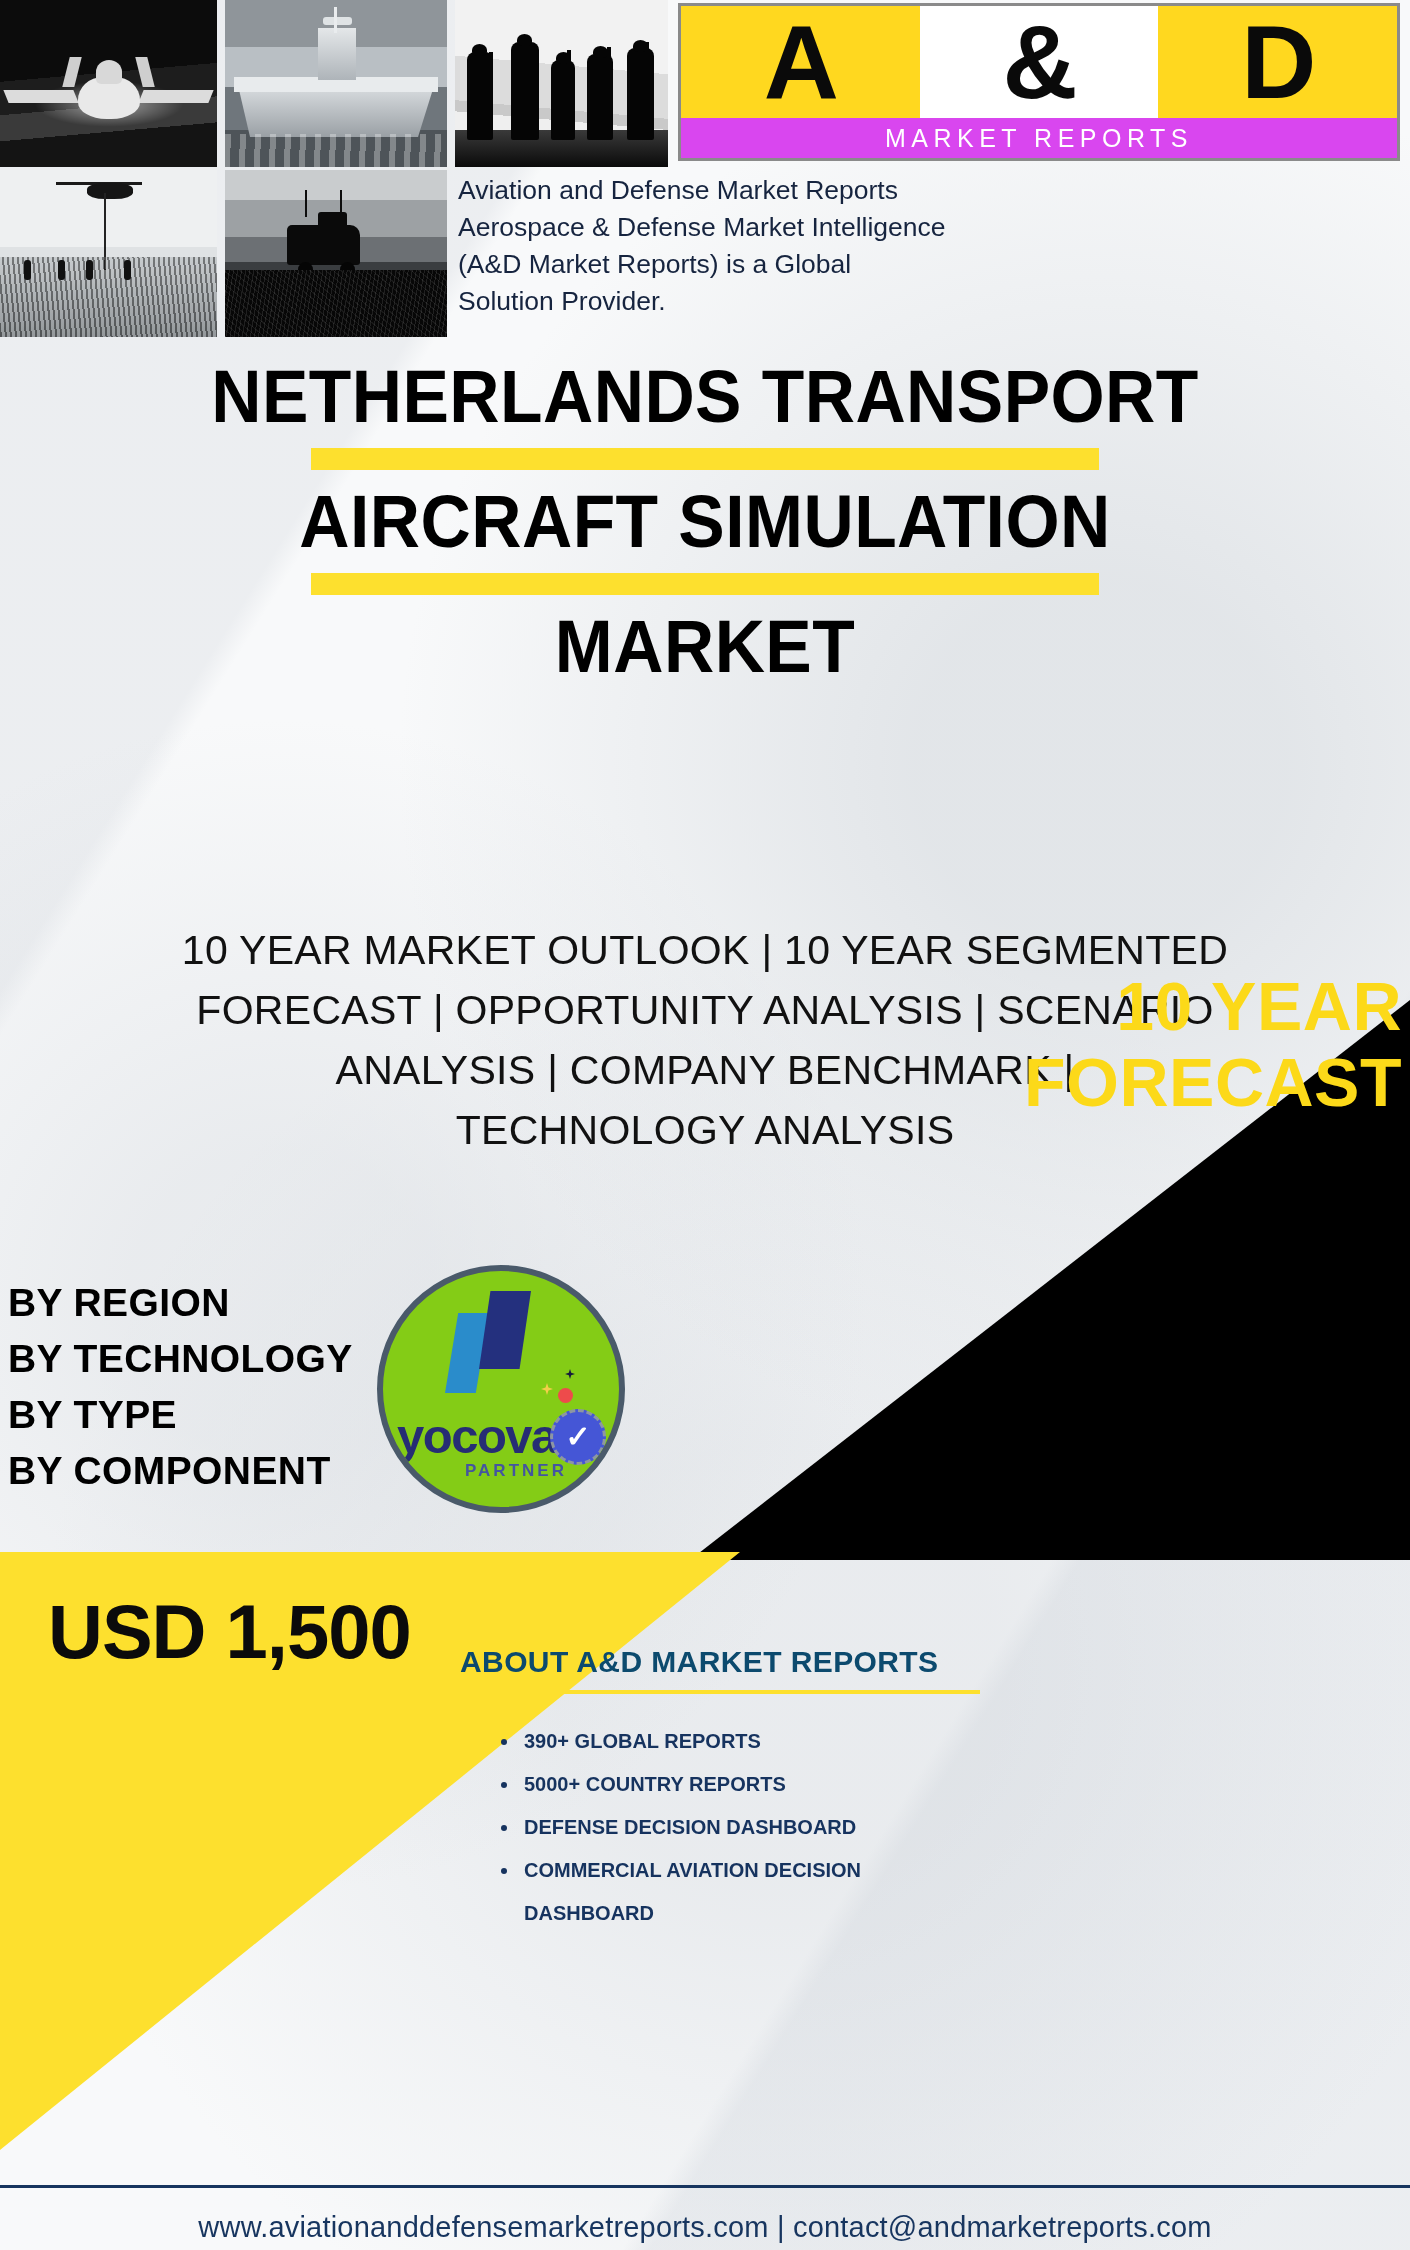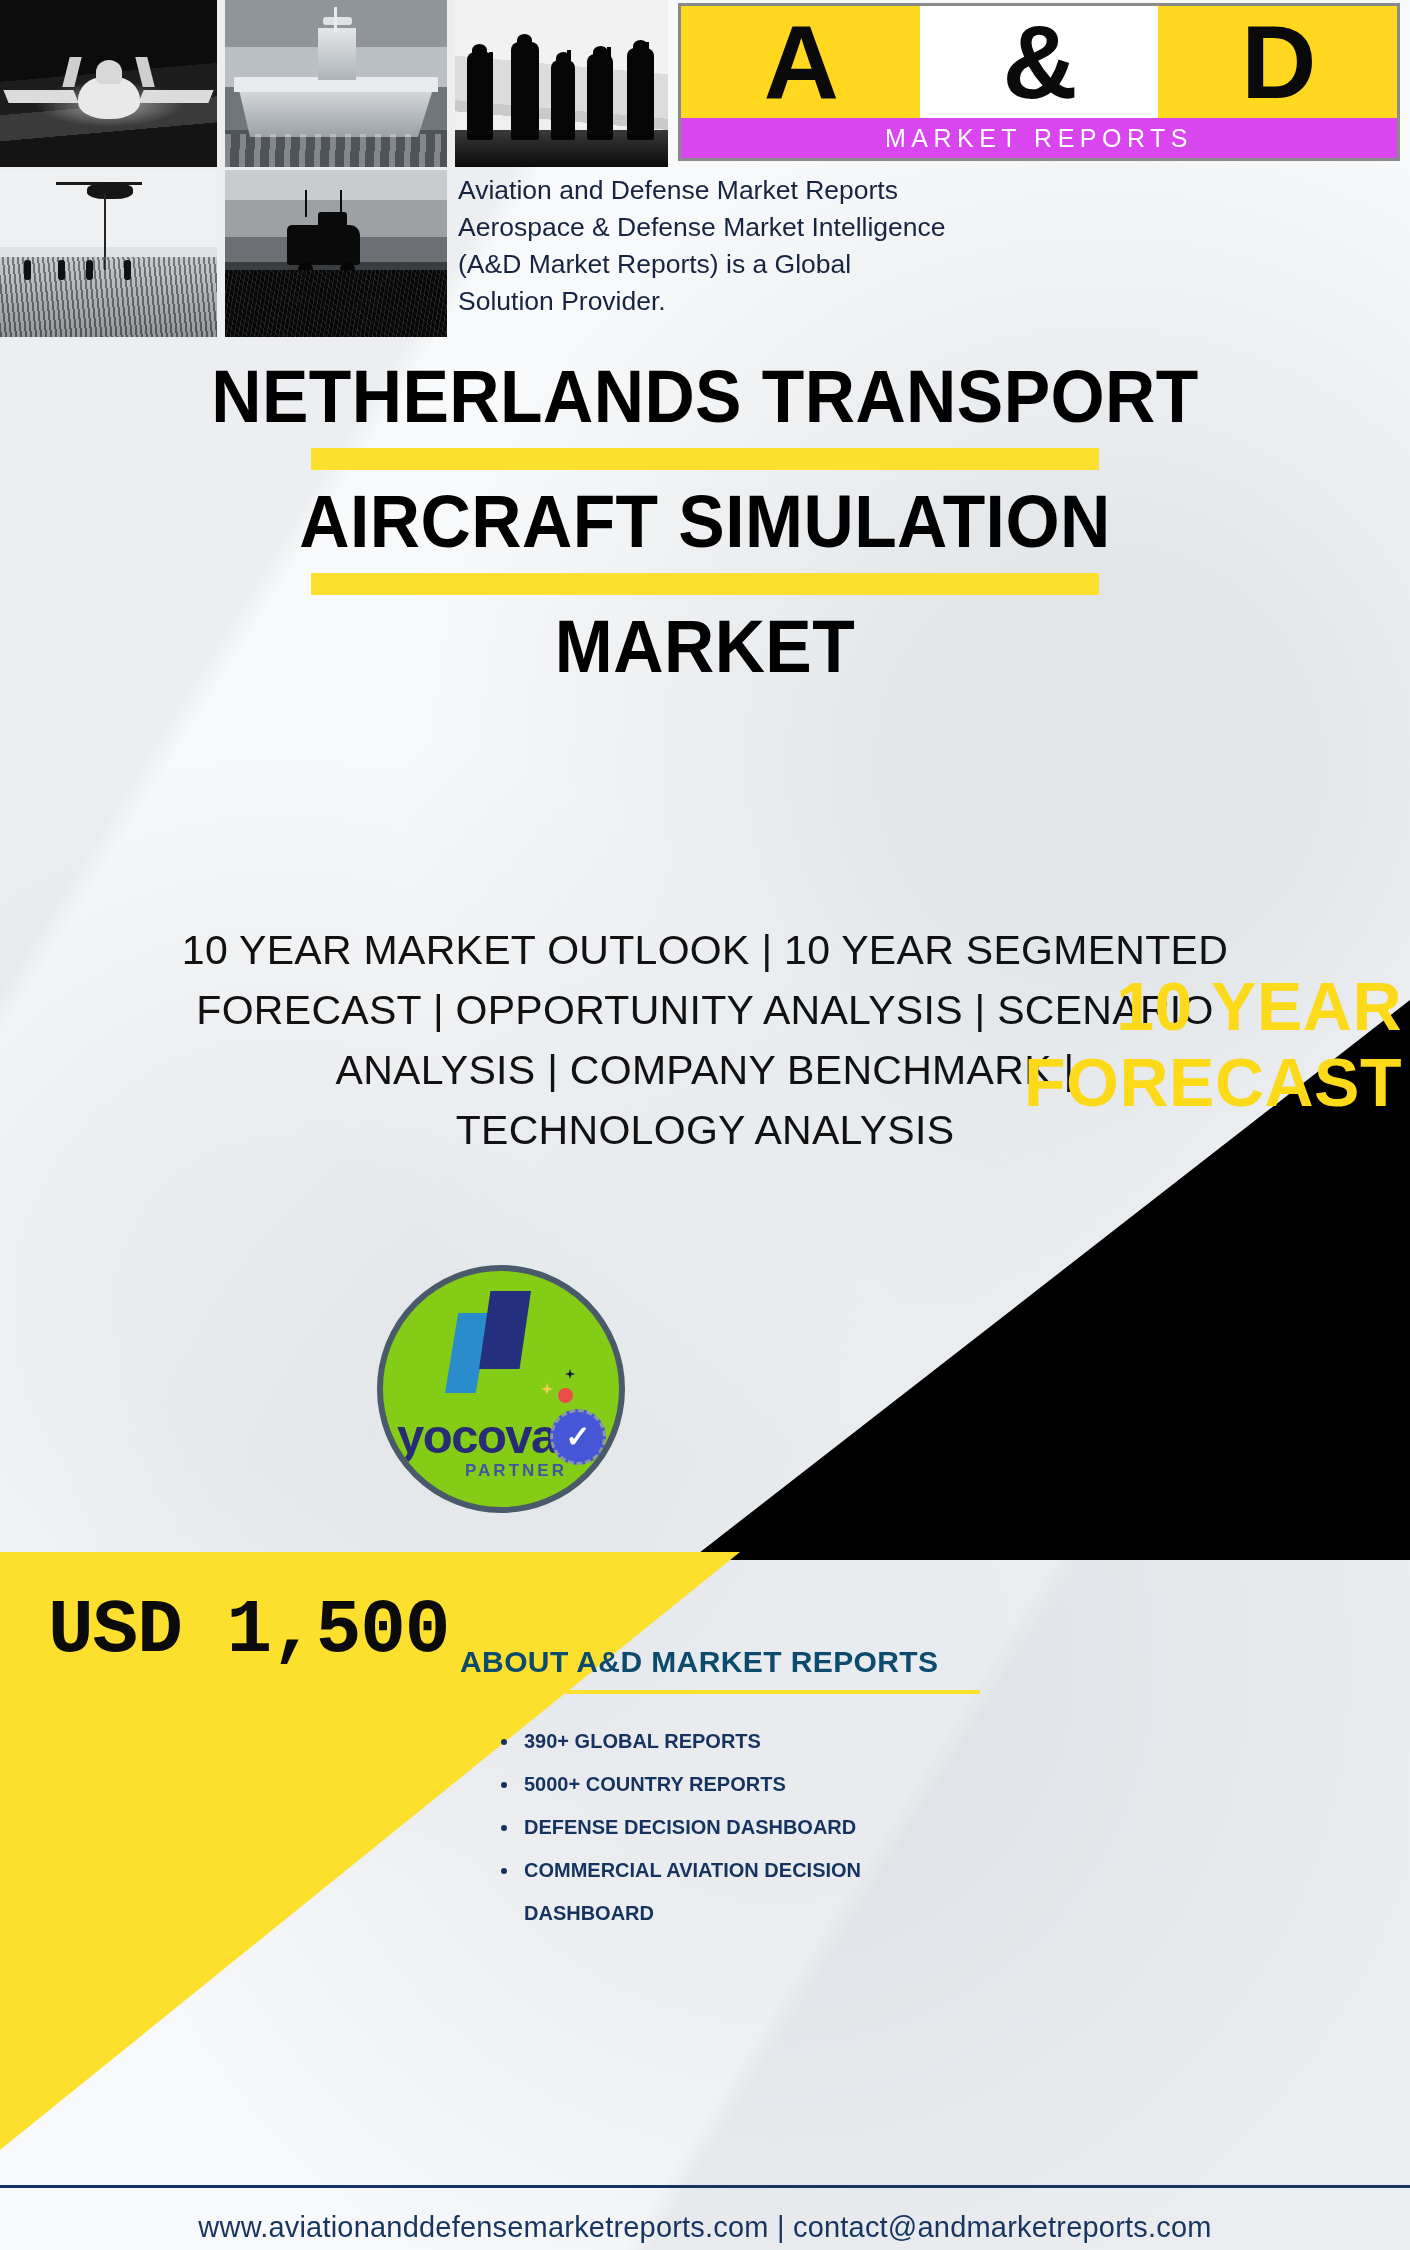--- a/index.html
+++ b/index.html
@@ -291,21 +291,21 @@
   }
 
   
   .yellow-diag {
     position:absolute; left:0; top:1552px; width:1410px; height:598px;
     background:#FDE02E;
     clip-path:polygon(0 0, 740px 0, 0 598px);
   }
   .price {
     position:absolute; left:48px; top:1588px;
-    font-family:Liberation Mono, monospace; font-weight:700;
+    font-family:Liberation Sans, sans-serif; font-weight:700;
     font-size:76px; color:#0b0b0b; letter-spacing:-1px;
   }
 
   
   .about-head {
     position:absolute; left:460px; top:1645px; width:520px;
     font-family:"Liberation Sans", sans-serif; font-weight:700;
     font-size:30px; color:#0c4a6e; letter-spacing:.4px;
     padding-bottom:8px;
   }
@@ -445,20 +445,26 @@
     <div>ANALYSIS | COMPANY BENCHMARK |</div>
     <div>TECHNOLOGY ANALYSIS</div>
   </div>
 
   <div class="black-diag"></div>
   <div class="forecast-txt">
     <div>10 YEAR</div>
     <div>FORECAST</div>
   </div>
 
+  <div class="seg-list">
+    <div>BY REGION</div>
+    <div>BY TECHNOLOGY</div>
+    <div>BY TYPE</div>
+    <div>BY COMPONENT</div>
+  </div>
 
   <div class="yocova">
     <div class="yo-wedge-light"></div>
     <div class="yo-wedge-dark"></div>
     <div class="yo-spark1"></div>
     <div class="yo-spark2"></div>
     <div class="yo-dot"></div>
     <div class="yo-word">yocova</div>
     <div class="yo-partner">PARTNER</div>
     <div class="yo-seal">

